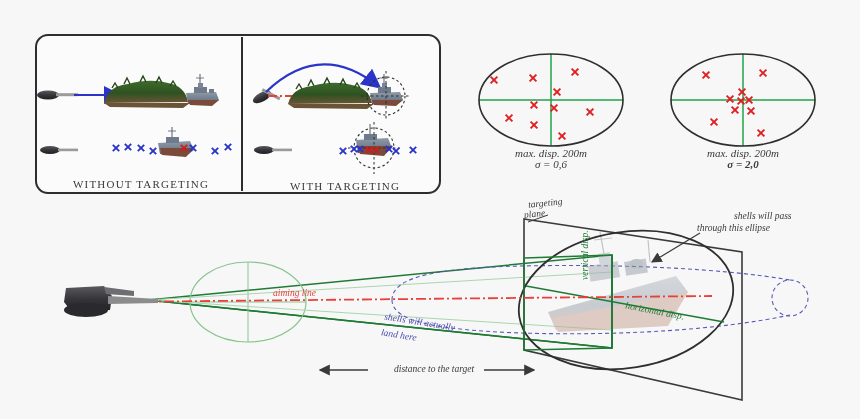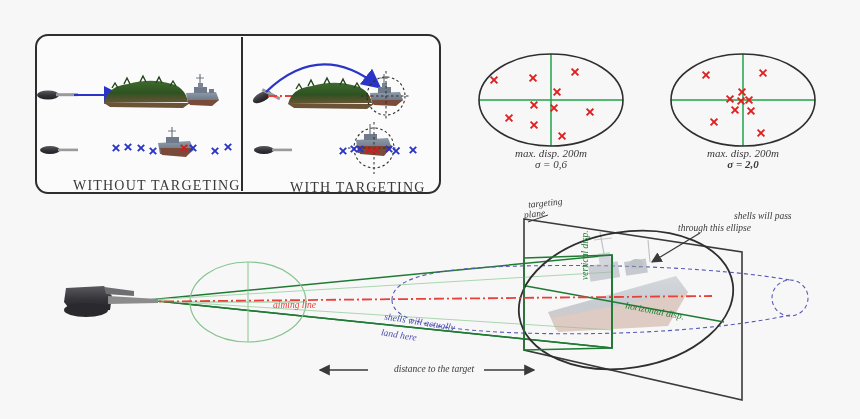--- a/index.html
+++ b/index.html
@@ -1,21 +1,21 @@
 <!DOCTYPE html>
 <html><head>
 <meta charset="utf-8">
 <style>
   html,body{margin:0;padding:0;background:#f7f7f7;}
   body{width:860px;height:419px;position:relative;overflow:hidden;
        font-family:"Liberation Serif",serif;color:#2b2b2b;}
   .root{position:absolute;inset:0;}
   svg{position:absolute;left:0;top:0;}
   .txt{position:absolute;white-space:nowrap;}
-  .panel-label{font-family:"Liberation Serif",serif;font-size:14px;
+  .panel-label{font-family:"Liberation Serif",serif;font-size:11px;
       letter-spacing:1.2px;color:#3a3a3a;}
   .cap{font-style:italic;font-size:11px;text-align:center;color:#3a3a3a;
       line-height:12px;}
   .ital{font-style:italic;font-size:9.5px;}
   .lab-red{color:#e8413c;}
   .lab-blue{color:#4a4ab0;}
   .lab-green{color:#1f7a34;}
   .lab-dark{color:#3a3a3a;}
 </style>
 </head>
@@ -388,23 +388,23 @@
 <div class="txt cap" style="left:491px;top:147px;width:120px;">max. disp. 200m</div>
 <div class="txt cap" style="left:491px;top:158px;width:120px;">σ = 0,6</div>
 
 <div class="txt cap" style="left:683px;top:147px;width:120px;">max. disp. 200m</div>
 <div class="txt cap" style="left:683px;top:158px;width:120px;font-weight:bold;">σ = 2,0</div>
 
 <div class="txt ital lab-dark" style="left:528px;top:198px;transform:rotate(-6deg);">targeting</div>
 <div class="txt ital lab-dark" style="left:524px;top:209px;transform:rotate(-6deg);">plane</div>
 
 <div class="txt ital lab-dark" style="left:734px;top:211px;">shells will pass</div>
-<div class="txt ital lab-dark" style="left:678px;top:223px;">through this ellipse</div>
-
-<div class="txt ital lab-red" style="left:273px;top:288px;margin-top:12px;">aiming line</div>
+<div class="txt ital lab-dark" style="left:697px;top:223px;">through this ellipse</div>
+
+<div class="txt ital lab-red" style="left:273px;top:288px;">aiming line</div>
 
 <div class="txt ital lab-blue" style="left:384px;top:317px;transform:rotate(9deg);">shells will actually</div>
 <div class="txt ital lab-blue" style="left:381px;top:330px;transform:rotate(9deg);">land here</div>
 
 <div class="txt ital lab-green" style="left:580px;top:280px;transform:rotate(-90deg);
      transform-origin:left top;">vertical disp.</div>
 
 <div class="txt ital lab-green" style="left:625px;top:306px;transform:rotate(11deg);">horizontal disp.</div>
 
 <div class="txt ital lab-dark" style="left:374px;top:364px;margin-left:20px;">distance to the target</div>

